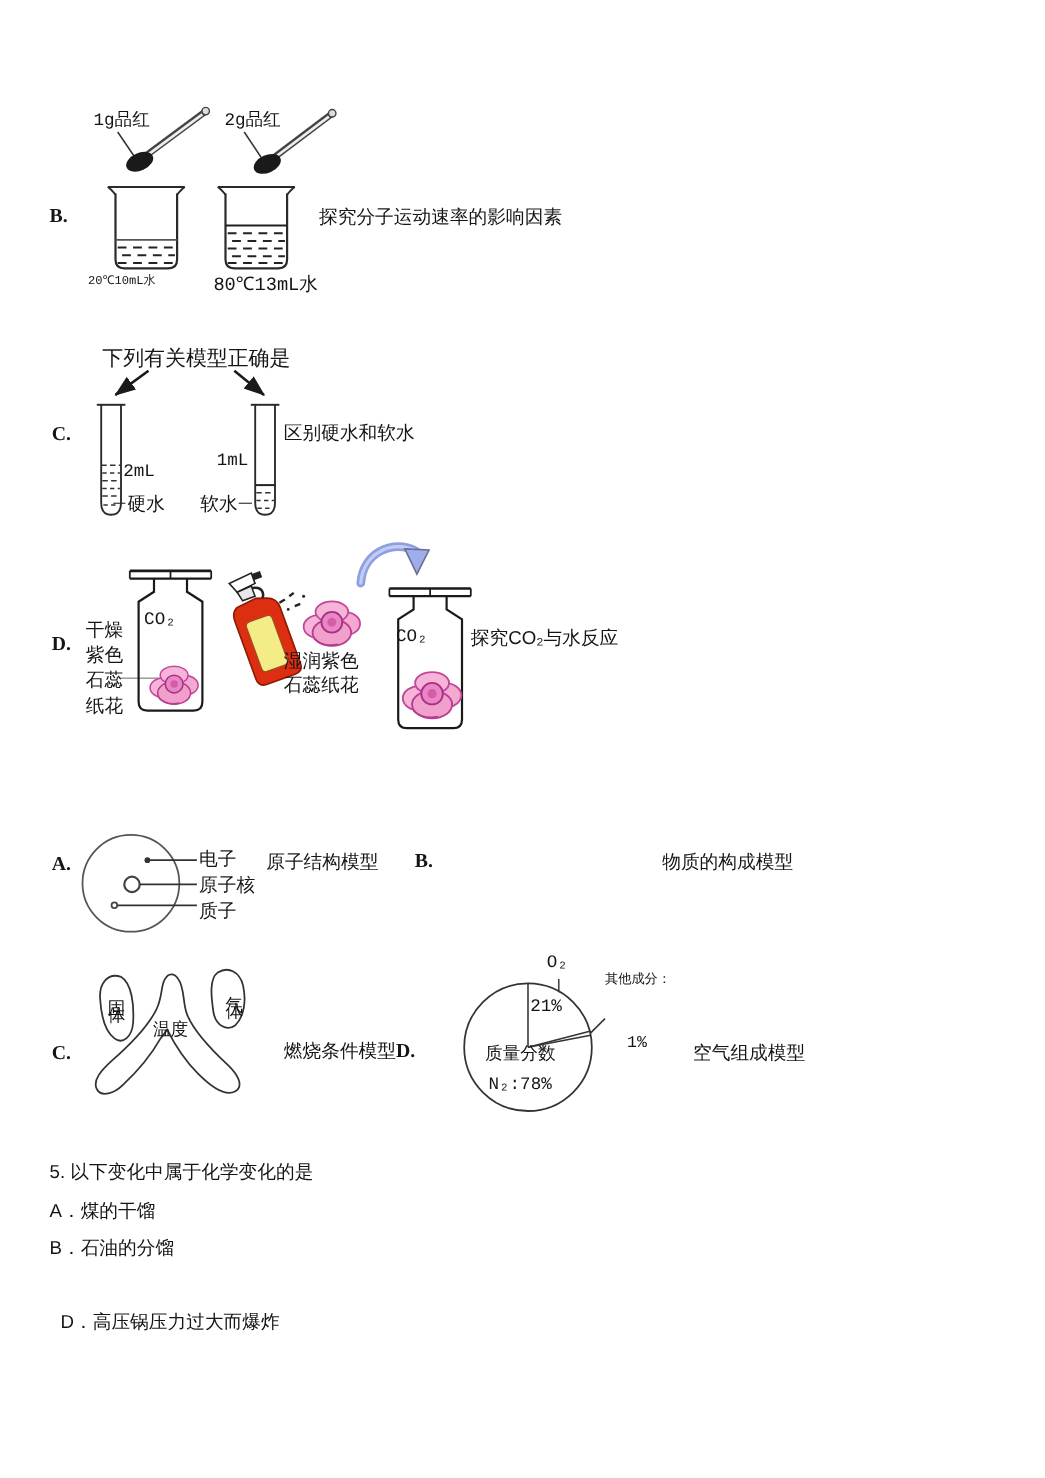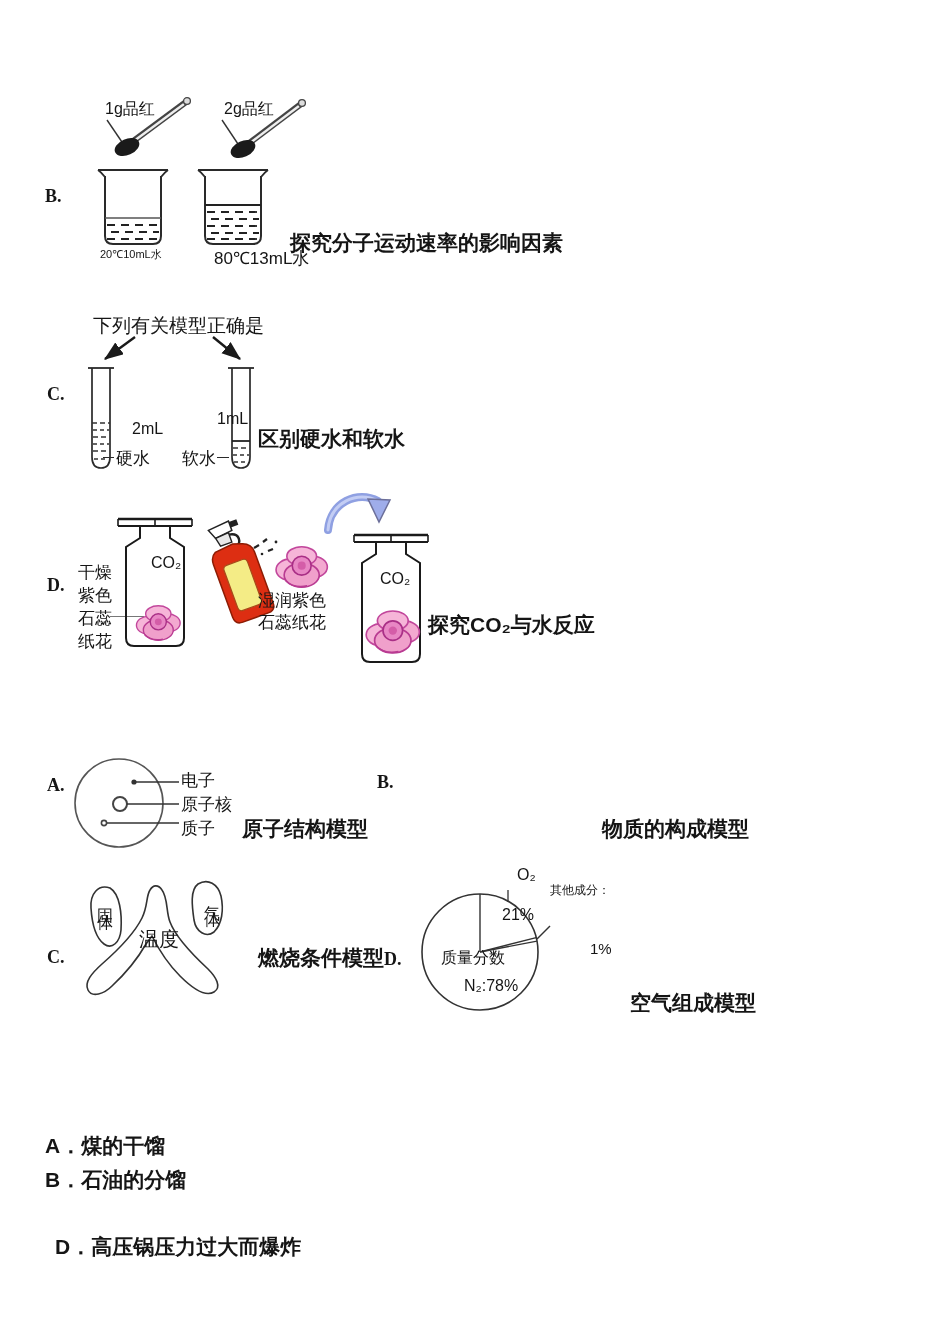--- a/index.html
+++ b/index.html
@@ -1,21 +1,21 @@
 <!DOCTYPE html>
 <html><head>
 <meta charset="utf-8">
 <style>
   html,body{margin:0;padding:0;background:#fff;}
   .page{position:relative;width:950px;height:1344px;background:#fff;overflow:hidden;
         font-family:"Liberation Sans",sans-serif;color:#151515;}
   .abs{position:absolute;}
   .cn{font-family:"Liberation Sans",sans-serif;font-size:17px;white-space:nowrap;}
-  .cn-b{font-family:"Liberation Sans",sans-serif;font-size:21px;font-weight:bold;white-space:nowrap;margin-top:43px;}
-  .en{font-family:Liberation Sans, sans-serif;font-size:16px;white-space:nowrap;margin-left:20px;}
+  .cn-b{font-family:"Liberation Sans",sans-serif;font-size:17px;font-weight:normal;white-space:nowrap;}
+  .en{font-family:Liberation Mono, monospace;font-size:16px;white-space:nowrap;}
   .letter{font-family:"Liberation Serif",serif;font-size:18px;font-weight:bold;white-space:nowrap;}
   .vtext{writing-mode:vertical-rl;text-orientation:upright;letter-spacing:6px;}
   .hline{border-top:1.6px solid #2a2a2a;height:0;}
   svg{display:block;overflow:visible;}
 </style>
 </head>
 <body>
 
 <div class="page">
 
@@ -224,21 +224,21 @@
   <span class="abs letter" style="left:377px;top:772px">B.</span>
   <span class="abs cn-b" style="left:602px;top:772px">物质的构成模型</span>
 
   <span class="abs letter" style="left:47px;top:947px">C.</span>
   <svg class="abs" style="left:76px;top:878px" width="165" height="142">
     <path d="M74,12 C70,18 72,28 66,40 C58,56 42,72 26,86 C16,95 8,104 12,112 C16,120 28,116 36,108 C50,95 62,80 70,66 L76,58 C82,70 92,86 104,98 C114,108 128,120 138,114 C146,109 140,99 132,91 C118,78 100,60 94,44 C90,34 92,20 86,12 C82,6 77,7 74,12 Z" fill="none" stroke="#333" stroke-width="1.6"></path>
     <path d="M34,10 C22,6 14,16 15,30 C16,46 20,60 28,66 C36,72 44,64 45,52 C46,36 44,16 34,10 Z" fill="none" stroke="#333" stroke-width="1.6"></path>
     <path d="M122,6 C132,0 142,6 145,18 C148,32 146,46 138,54 C130,60 120,54 118,42 C116,28 114,12 122,6 Z" fill="none" stroke="#333" stroke-width="1.6"></path>
   </svg>
   <span class="abs cn vtext" style="left:94px;top:896px;font-size:16px">固体</span>
-  <span class="abs cn" style="left:139px;top:926px;font-size:20px">温度</span>
+  <span class="abs cn" style="left:139px;top:926px;font-size:16px">温度</span>
   <span class="abs cn vtext" style="left:201px;top:893px;font-size:16px">气体</span>
   <div class="abs" style="left:258px;top:944px">
     <span class="cn-b">燃烧条件模型</span><span class="letter">D.</span>
   </div>
 
   <svg class="abs" style="left:420px;top:886px" width="170" height="134">
     <circle cx="60" cy="66" r="58" fill="#fff" stroke="#333" stroke-width="1.6"></circle>
     <line x1="60" y1="66" x2="60" y2="8" stroke="#333" stroke-width="1.4"></line>
     <line x1="60" y1="66" x2="116.2" y2="51.6" stroke="#333" stroke-width="1.4"></line>
     <line x1="60" y1="66" x2="117" y2="55.1" stroke="#333" stroke-width="1.4"></line>
@@ -246,17 +246,18 @@
     <line x1="117" y1="53" x2="130" y2="40" stroke="#333" stroke-width="1.4"></line>
   </svg>
   <span class="abs en" style="left:497px;top:866px">O₂</span>
   <span class="abs en" style="left:482px;top:906px">21%</span>
   <span class="abs cn" style="left:550px;top:882px;font-size:12px">其他成分：</span>
   <span class="abs en" style="left:570px;top:940px;font-size:15px">1%</span>
   <span class="abs cn" style="left:441px;top:948px;font-size:16px">质量分数</span>
   <span class="abs en" style="left:444px;top:977px">N₂:78%</span>
   <span class="abs cn-b" style="left:630px;top:946px">空气组成模型</span>
 
+  <span class="abs cn-b" style="left:45px;top:1054px">5. 以下变化中属于化学变化的是</span>
   <span class="abs cn-b" style="left:45px;top:1089px">A．煤的干馏</span>
   <span class="abs cn-b" style="left:45px;top:1123px">B．石油的分馏</span>
   <span class="abs cn-b" style="left:55px;top:1190px">D．高压锅压力过大而爆炸</span>
 
 </div>
 
 </body></html>

